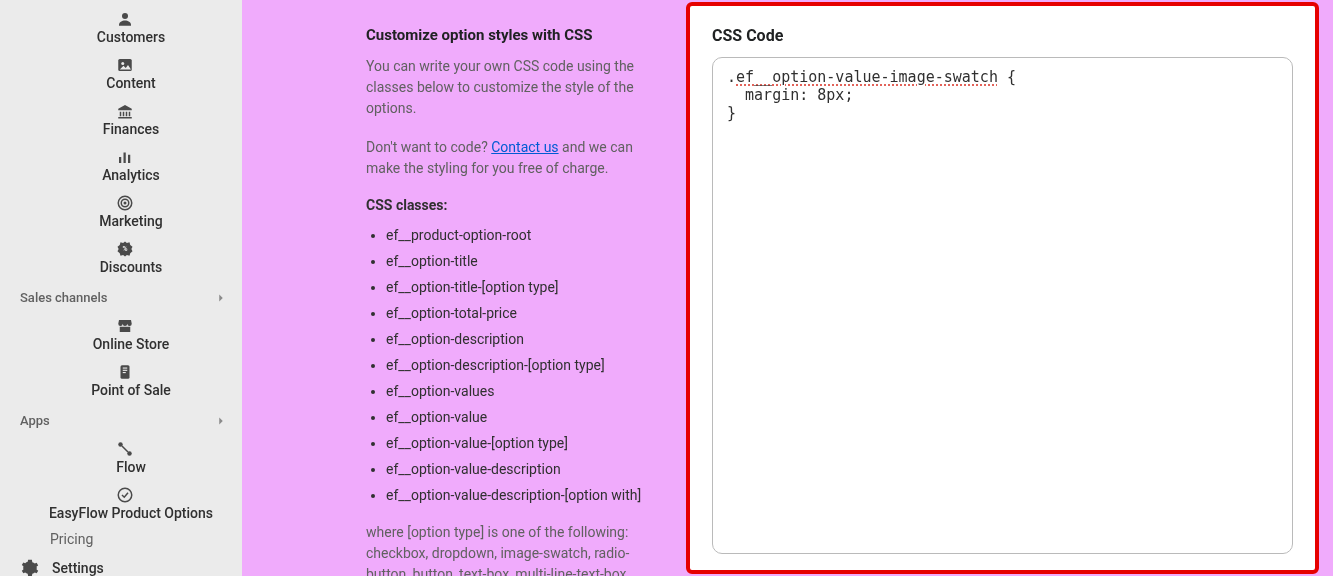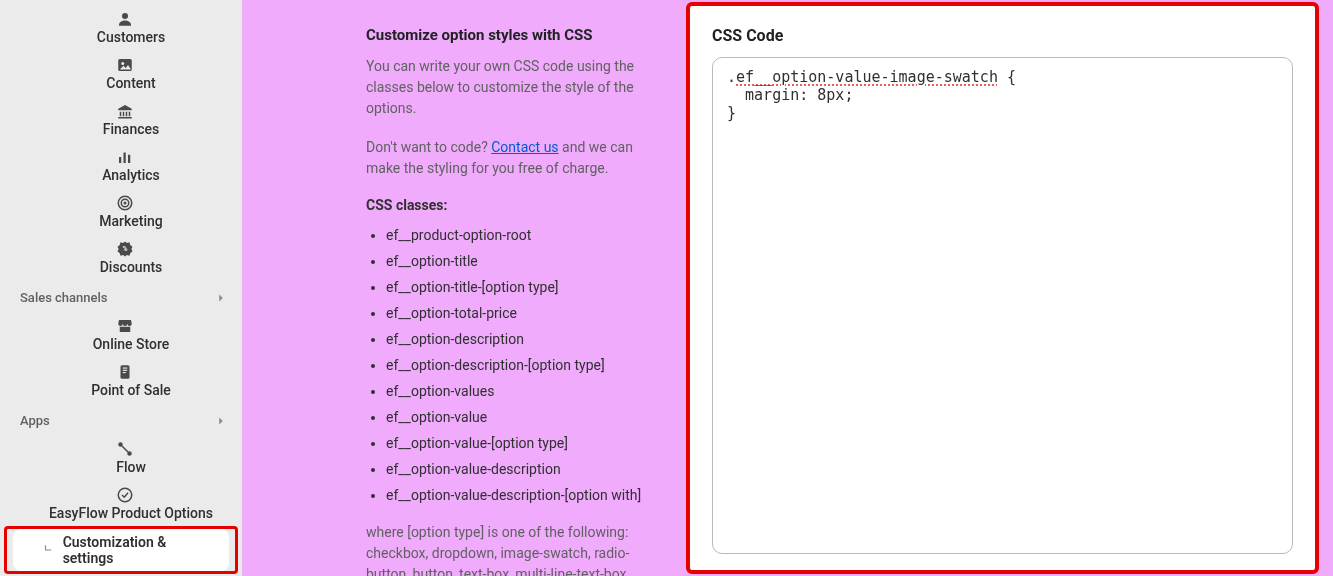--- a/index.html
+++ b/index.html
@@ -277,30 +277,20 @@
   <div class="nav-item">
     <span class="nav-icon">
       <svg viewBox="0 0 24 24">
           <circle cx="12" cy="12" r="9" fill="none" stroke="currentColor" stroke-width="2"></circle>
           <path d="M8 12l3 3 5-6" fill="none" stroke="currentColor" stroke-width="2"></path>
         </svg>
     </span>
     <span class="nav-label">EasyFlow Product Options</span>
   </div>
 
-  <div class="highlight-box">
-    <div class="sub-item active">
-      <span class="sub-icon">
-        <svg viewBox="0 0 24 24">
-            <path d="M6 4v8h10"></path>
-          </svg>
-      </span>
-      <span>Customization &amp; settings</span>
-    </div>
-  </div>
 
   <div class="sub-item plain">
     <span>Pricing</span>
   </div>
 
   <div class="spacer"></div>
 
   <div class="settings-item">
     <span class="nav-icon">
       <svg viewBox="0 0 24 24">

